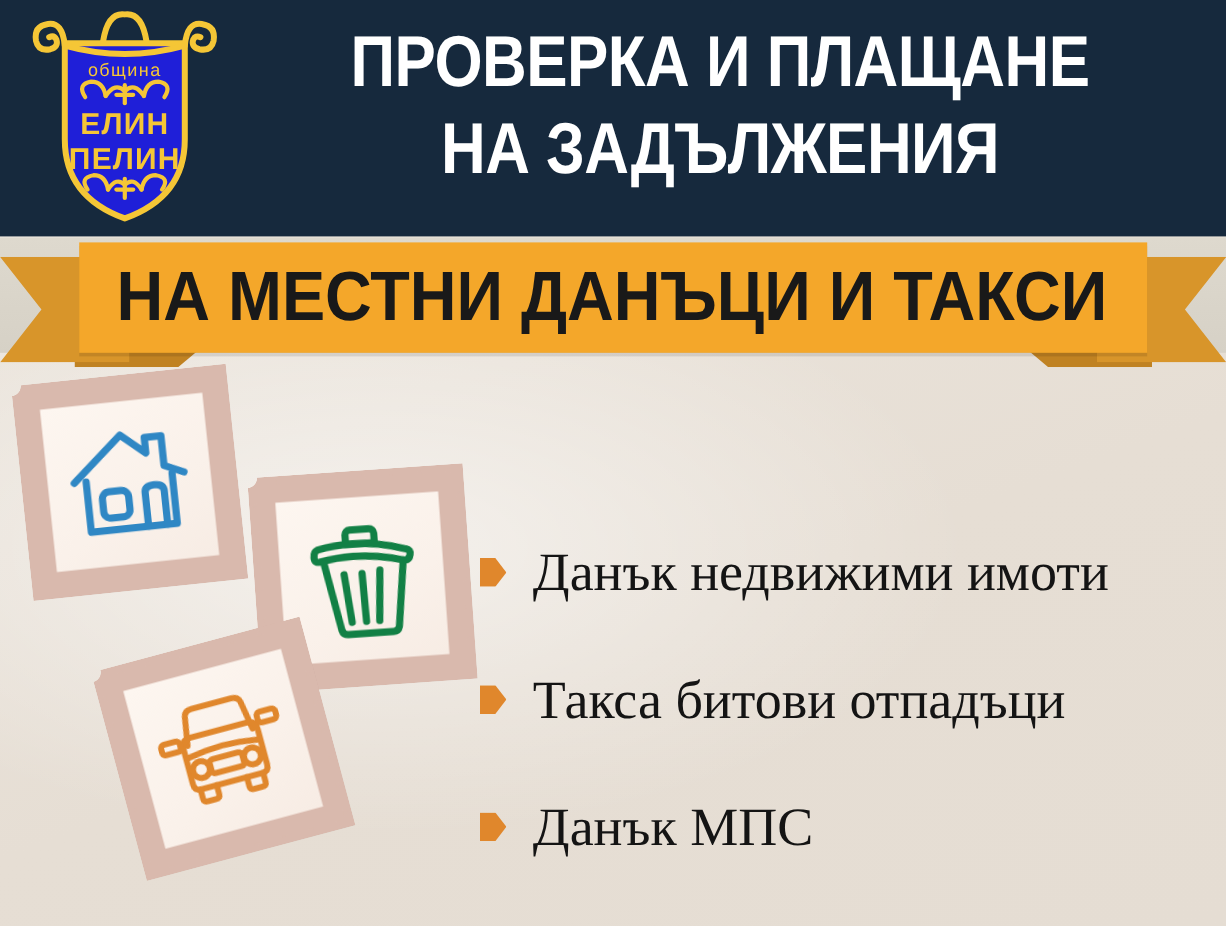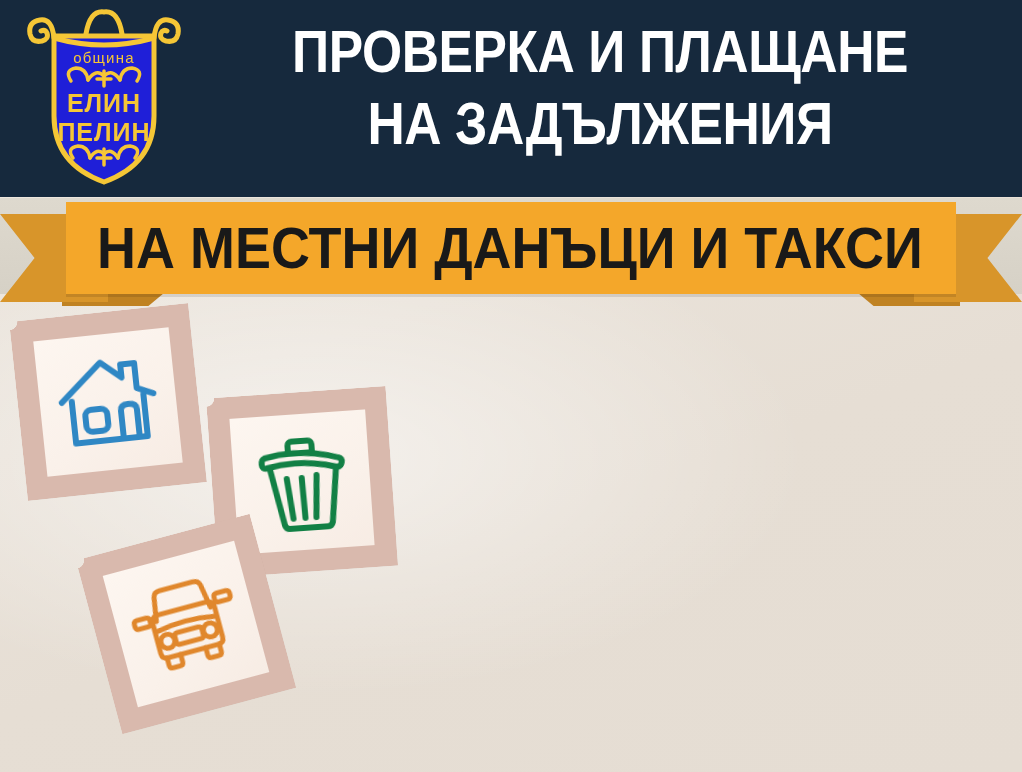--- a/index.html
+++ b/index.html
@@ -303,14 +303,32 @@
           <circle cx="76" cy="56" r="7"></circle>
           <path d="M27 72 L27 80 Q27 83 31 83 L37 83 Q41 83 41 80 L41 72"></path>
           <path d="M67 72 L67 80 Q67 83 71 83 L77 83 Q81 83 81 80 L81 72"></path>
           <rect x="4" y="28" width="16" height="9" rx="3"></rect>
           <rect x="88" y="22" width="16" height="9" rx="3"></rect>
         </svg>
       </span>
     </div>
   </div>
 
+  <div class="services">
+
+    <div class="service-item">
+      <span class="bullet"></span>
+      <span class="service-label">Данък недвижими имоти</span>
+    </div>
+
+    <div class="service-item">
+      <span class="bullet"></span>
+      <span class="service-label">Такса битови отпадъци</span>
+    </div>
+
+    <div class="service-item">
+      <span class="bullet"></span>
+      <span class="service-label">Данък МПС</span>
+    </div>
+
+  </div>
 
 </div>
 
 </body></html>

